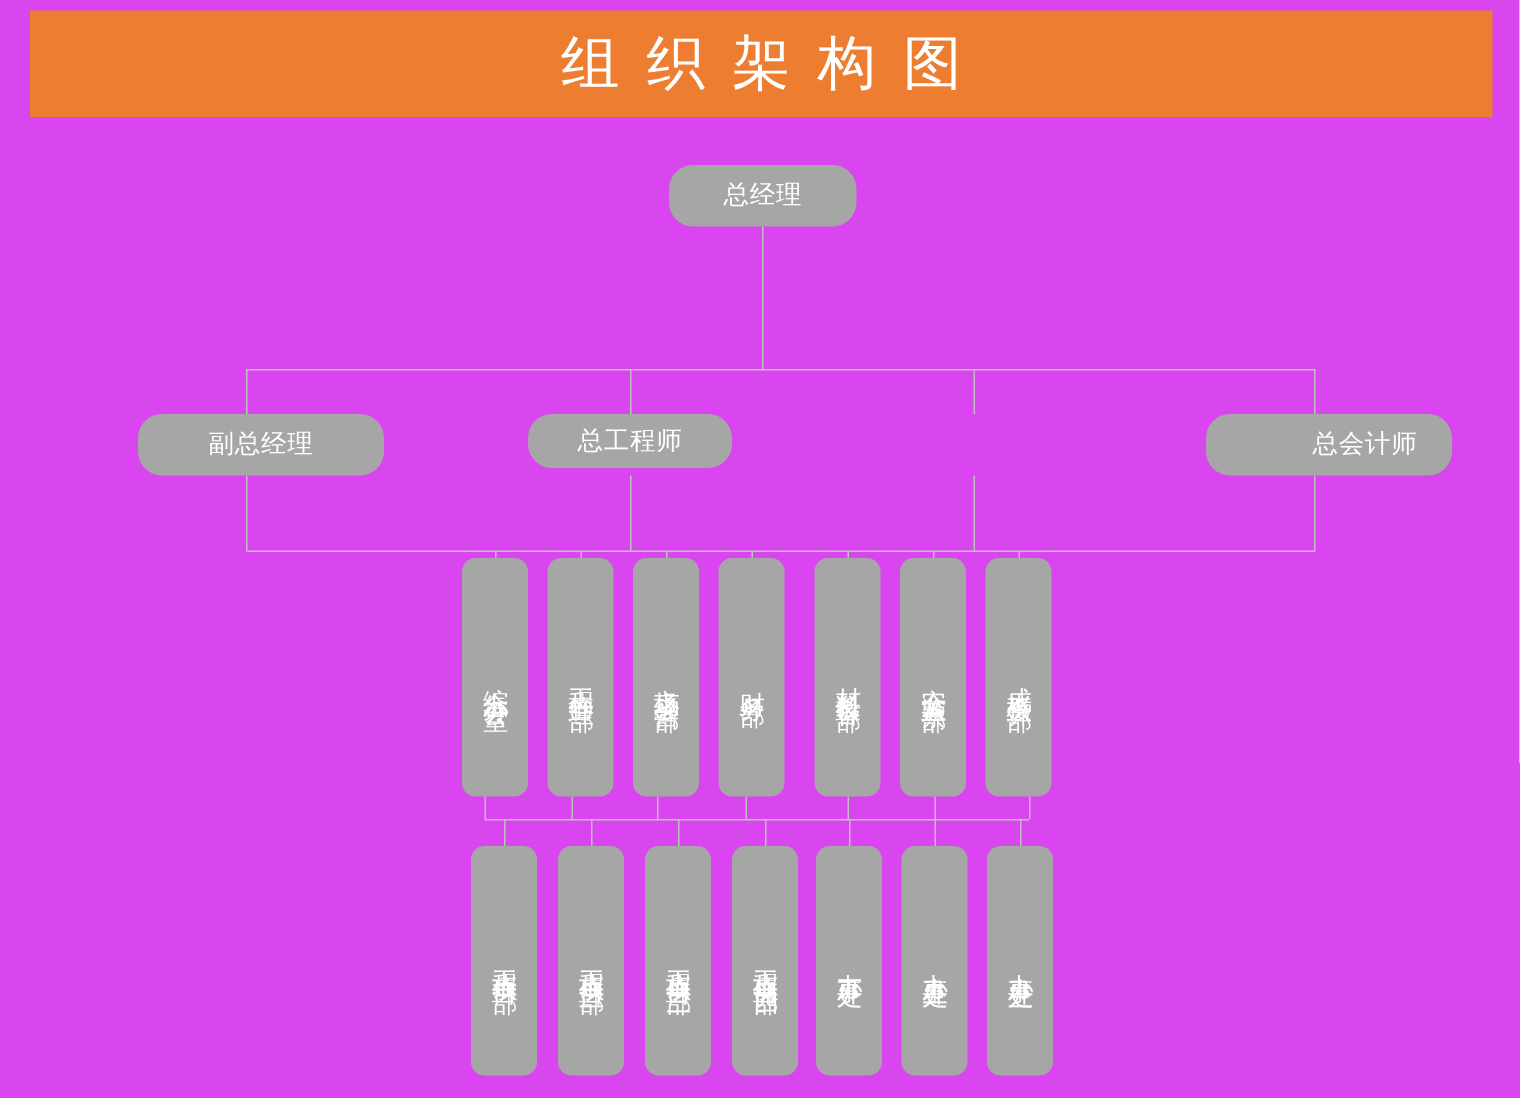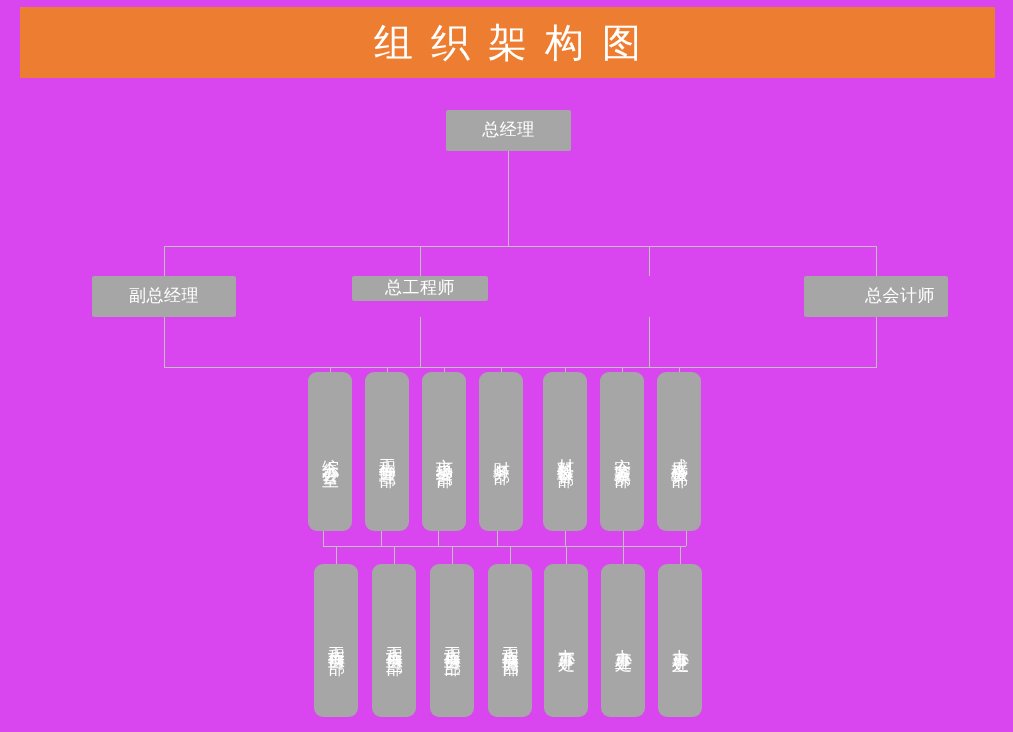--- a/index.html
+++ b/index.html
@@ -38,21 +38,21 @@
     text-indent: 18px;
     font-weight: 400;
     line-height: 1;
     white-space: nowrap;
   }
 
   
   .node {
     position: absolute;
     background: #A6A6A6;
-    border-radius: 2px;
+    border-radius: 16px;
     color: #ffffff;
     display: flex;
     align-items: center;
     justify-content: center;
     box-sizing: border-box;
     text-align: center;
     line-height: 1.18;
   }
   .node.horiz {
     font-size: 17px;
@@ -117,27 +117,27 @@
   <div class="line v" style="left:452px; top:546px; height:18px;"></div>
   <div class="line v" style="left:510px; top:546px; height:18px;"></div>
   <div class="line v" style="left:566px; top:546px; height:18px;"></div>
   <div class="line v" style="left:623px; top:546px; height:18px;"></div>
   <div class="line v" style="left:680px; top:546px; height:18px;"></div>
 
   <div class="node horiz" style="left:446px; top:110px; width:125px; height:41px;">
     <span>总经理</span>
   </div>
 
-  <div class="node horiz" style="left:92px; top:276px; width:144px; height:41px;">
+  <div class="node horiz" style="left:92px; top:276px; width:164px; height:41px;">
     <span>副总经理</span>
   </div>
-  <div class="node horiz" style="left:352px; top:276px; width:136px; height:25px;">
+  <div class="node horiz" style="left:352px; top:276px; width:136px; height:36px;">
     <span>总工程师</span>
   </div>
-  <div class="node horiz" style="left:804px; top:276px; width:144px; height:41px;padding-left:48px;">
+  <div class="node horiz" style="left:804px; top:276px; width:164px; height:41px;padding-left:48px;">
     <span>总会计师</span>
   </div>
 
   <div class="node vert" style="left:308px; top:372px; width:44px; height:159px;">
     <span>综合办公室</span>
   </div>
   <div class="node vert" style="left:365px; top:372px; width:44px; height:159px;">
     <span>工程管理部</span>
   </div>
   <div class="node vert" style="left:422px; top:372px; width:44px; height:159px;">

